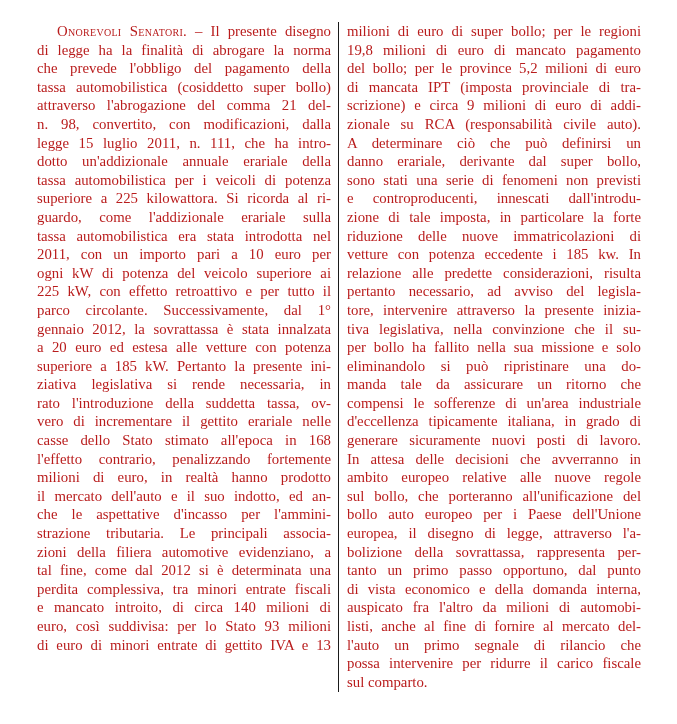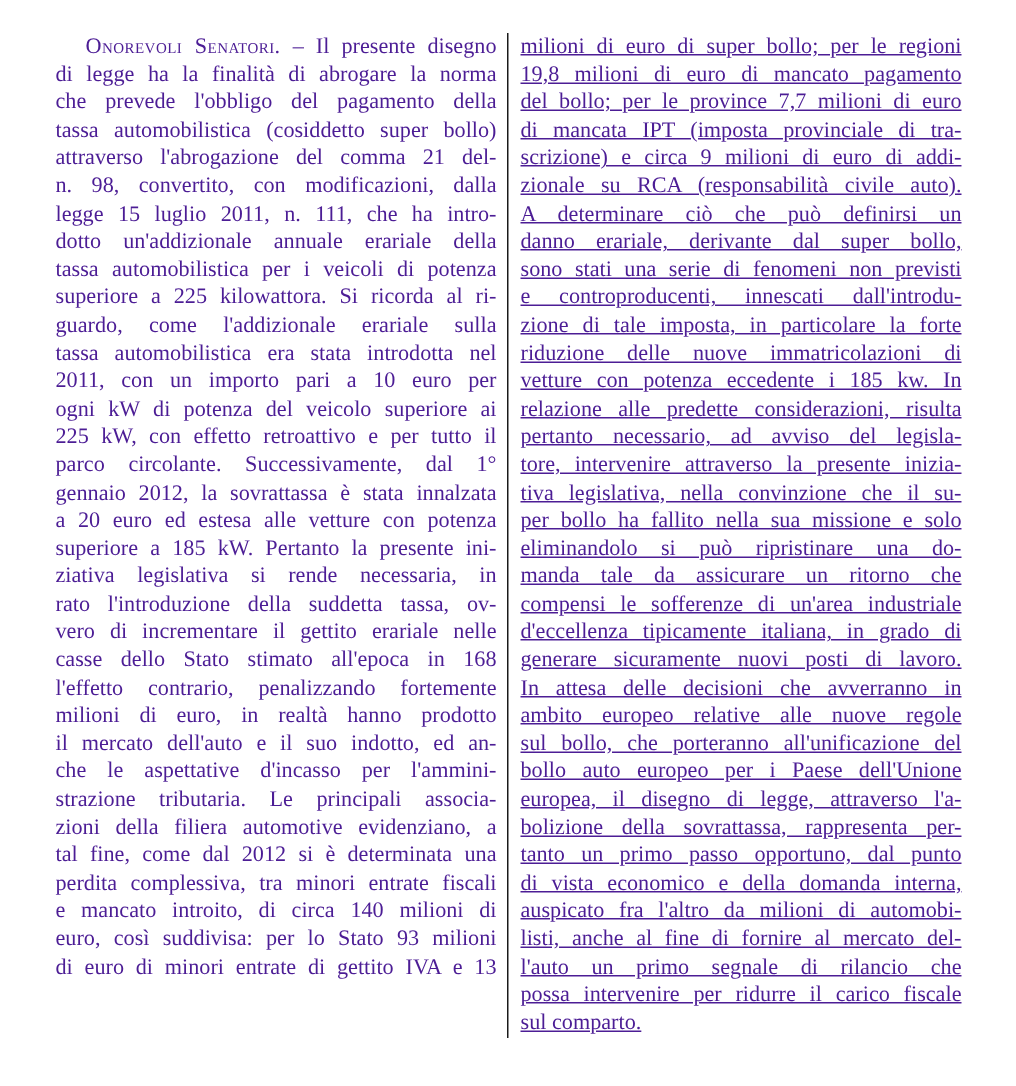--- a/index.html
+++ b/index.html
@@ -7,31 +7,31 @@
     padding: 0;
     background: #ffffff;
   }
   .page {
     position: relative;
     width: 677px;
     height: 724px;
     background: #ffffff;
     overflow: hidden;
     font-family: "Liberation Serif", "DejaVu Serif", serif;
-    color: #4c1d95;
+    color: #b91c1c;
   }
   .col {
     position: absolute;
     top: 22px;
     width: 294px;
     font-size: 14.8px;
     line-height: 18.6px;
   }
   .col-left  { left: 37px; }
-  .col-right { left: 347px; text-decoration: underline; }
+  .col-right { left: 347px; }
   .divider {
     position: absolute;
     left: 338px;
     top: 22px;
     width: 1.4px;
     height: 670px;
     background: #1a1a1a;
   }
   .line {
     height: 18.6px;
@@ -89,21 +89,21 @@
       <div class="line">e mancato introito, di circa 140 milioni di</div>
       <div class="line">euro, così suddivisa: per lo Stato 93 milioni</div>
       <div class="line">di euro di minori entrate di gettito IVA e 13</div>
     </div>
 
   <div class="divider"></div>
 
   <div class="col col-right">
   <div class="line">milioni di euro di super bollo; per le regioni</div>
       <div class="line">19,8 milioni di euro di mancato pagamento</div>
-      <div class="line">del bollo; per le province 7,7 milioni di euro</div>
+      <div class="line">del bollo; per le province 5,2 milioni di euro</div>
       <div class="line">di mancata IPT (imposta provinciale di tra-</div>
       <div class="line">scrizione) e circa 9 milioni di euro di addi-</div>
       <div class="line">zionale su RCA (responsabilità civile auto).</div>
       <div class="line">A determinare ciò che può definirsi un</div>
       <div class="line">danno erariale, derivante dal super bollo,</div>
       <div class="line">sono stati una serie di fenomeni non previsti</div>
       <div class="line">e controproducenti, innescati dall'introdu-</div>
       <div class="line">zione di tale imposta, in particolare la forte</div>
       <div class="line">riduzione delle nuove immatricolazioni di</div>
       <div class="line">vetture con potenza eccedente i 185 kw. In</div>

